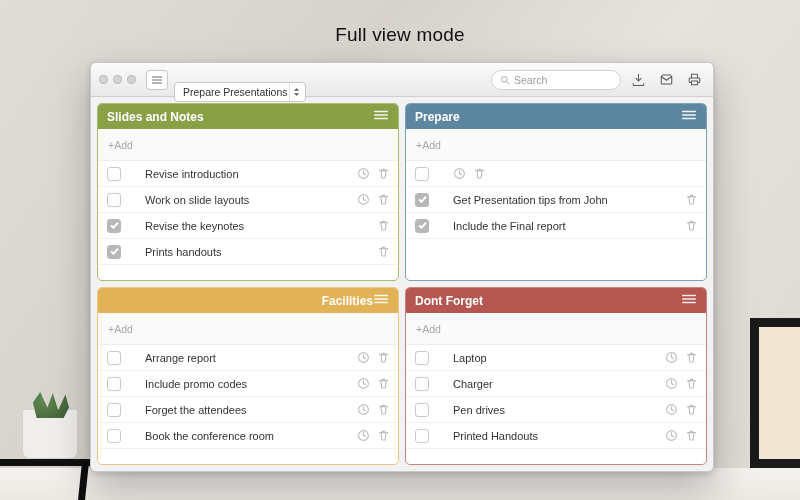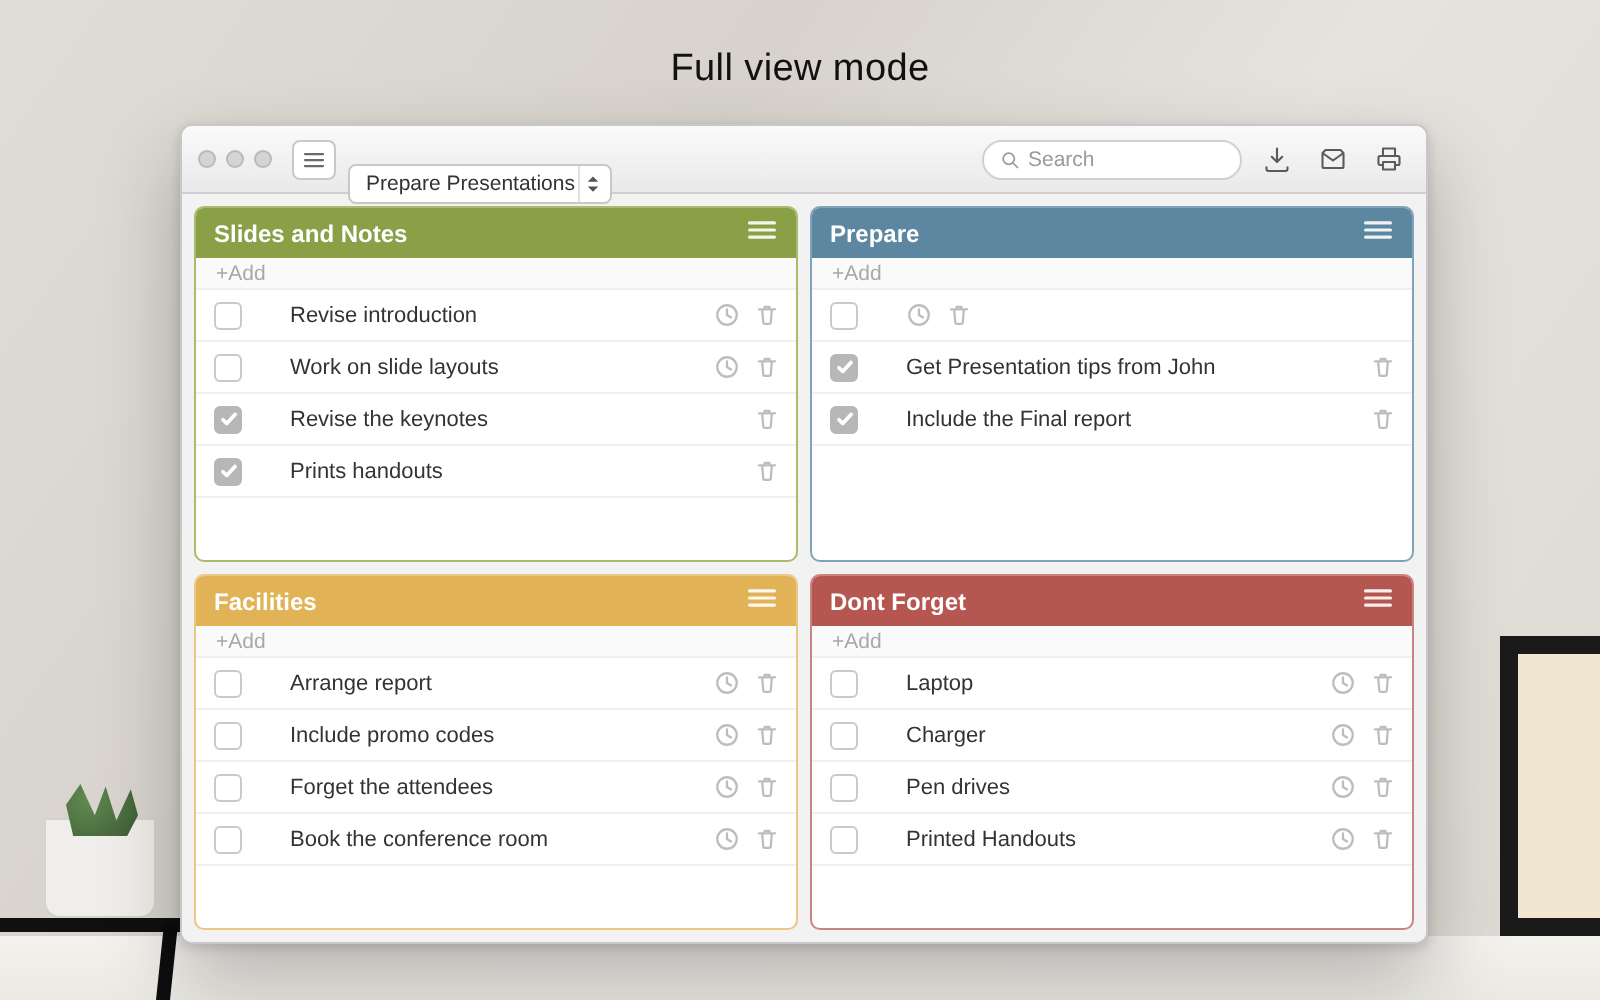--- a/index.html
+++ b/index.html
@@ -82,21 +82,21 @@
   .card {
     background:#fff; border:1px solid; border-radius:5px; overflow:hidden;
     display:flex; flex-direction:column;
   }
   .card-header {
     height:25px; display:flex; align-items:center; justify-content:space-between;
     padding:0 9px; color:#fff; font-size:12px; font-weight:700;
   }
   .card-header .drag svg { width:16px; height:12px; stroke:#fff; stroke-width:1.8; opacity:0.9; }
   .card-add {
-    height:16px; font-size:10.5px; color:#a8a8a8; padding:0 10px;
+    height:32px; font-size:10.5px; color:#a8a8a8; padding:0 10px;
     display:flex; align-items:center; border-bottom:1px solid #eee; background:#fafafa;
   }
   .tasks { flex:1; overflow:hidden; }
   .row {
     display:flex; align-items:center; height:26px;
     padding:0 8px 0 9px; border-bottom:1px solid #f0f0f0; font-size:11px; color:#333;gap:16px;
   }
   .row .chk {
     width:14px; height:14px; border:1px solid #c9c9c9; border-radius:3px;
     margin-right:8px; flex-shrink:0; display:flex; align-items:center; justify-content:center;
@@ -304,21 +304,21 @@
             <span class="txt">Include the Final report</span>
             <span class="actions">
               <svg class="ic" viewBox="0 0 16 16">
                 <path d="M3 4.5h10M6.5 4.5V3h3v1.5M5 4.5l.7 8a1 1 0 001 1h2.6a1 1 0 001-1l.7-8" stroke-linecap="round" stroke-linejoin="round"></path>
               </svg>
             </span>
           </div>
         </div>
       </div>
       <div class="card" style="border-color: rgb(232, 200, 132);">
-        <div class="card-header" style="background: rgb(226, 179, 86);">
+        <div class="card-header" style="background: rgb(226, 179, 86); justify-content: flex-end;">
           <span>Facilities</span>
           <span class="drag"><svg viewBox="0 0 18 12">
               <path d="M2 2h14M2 6h14M2 10h14" stroke-linecap="round"></path>
             </svg></span>
         </div>
         <div class="card-add">
           <span>+Add</span>
         </div>
         <div class="tasks">
           <div class="row">

